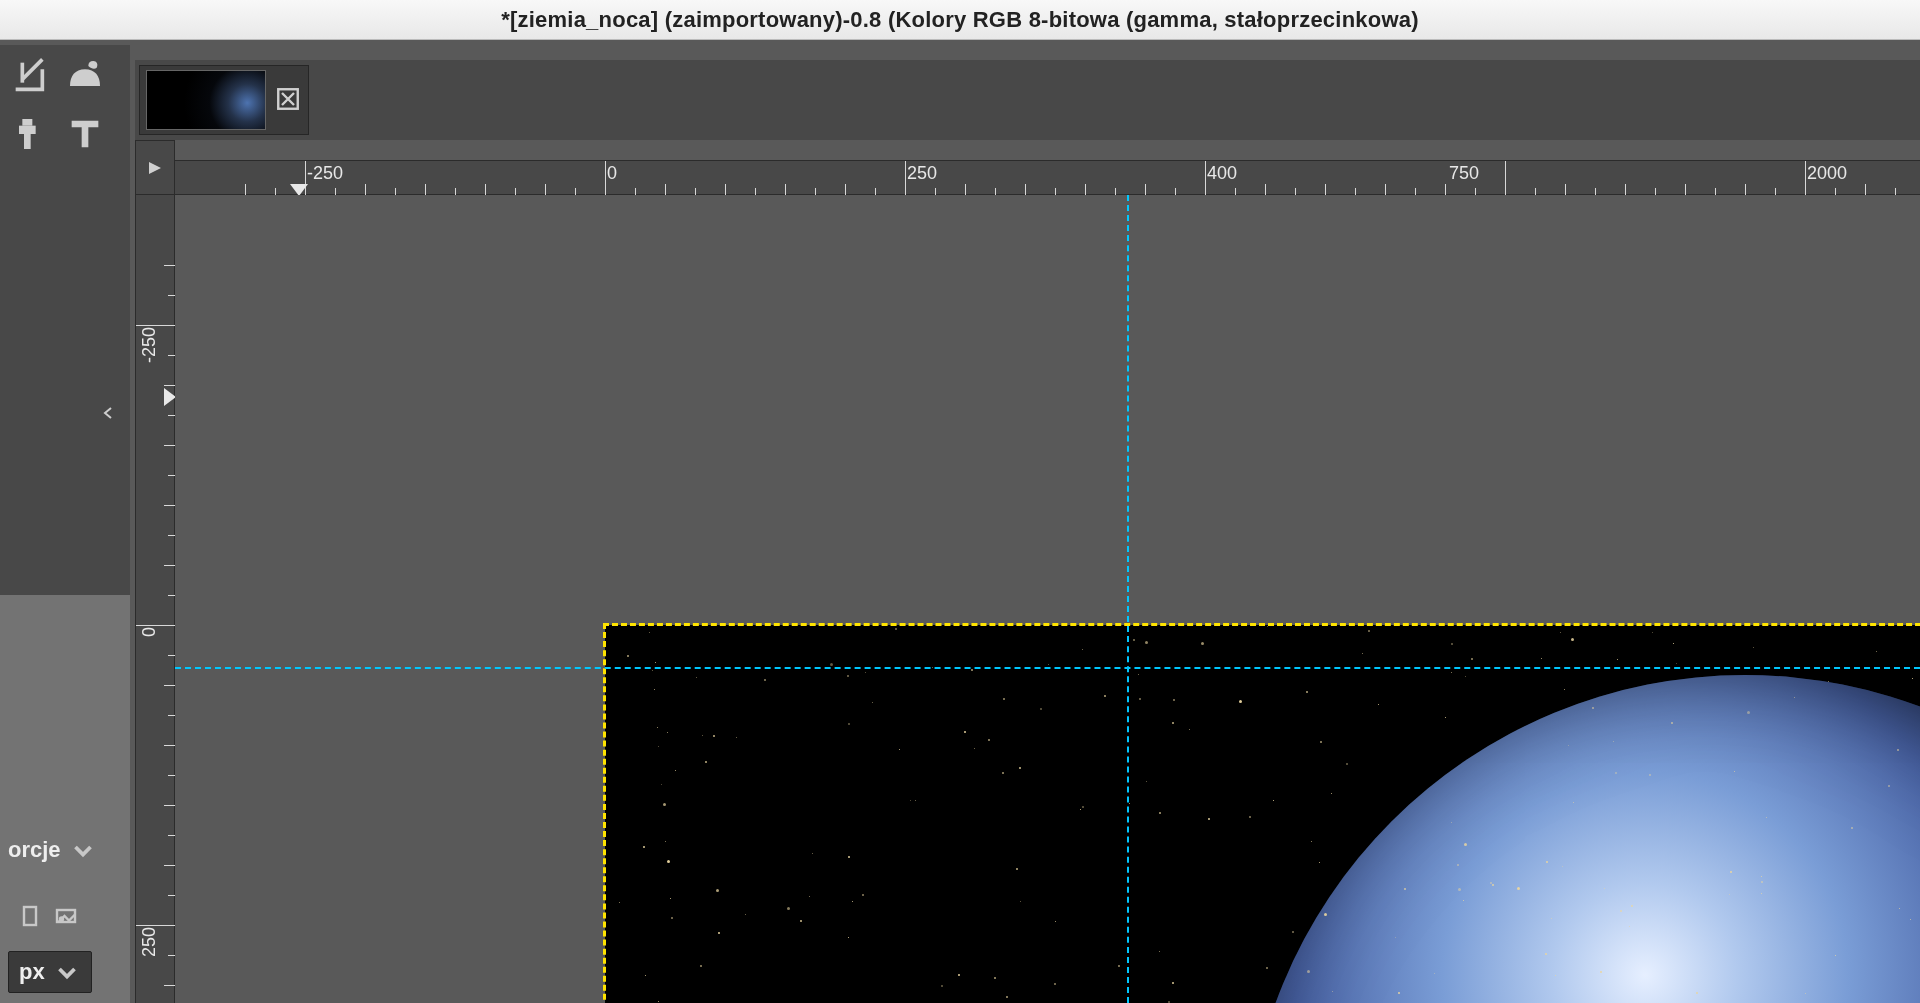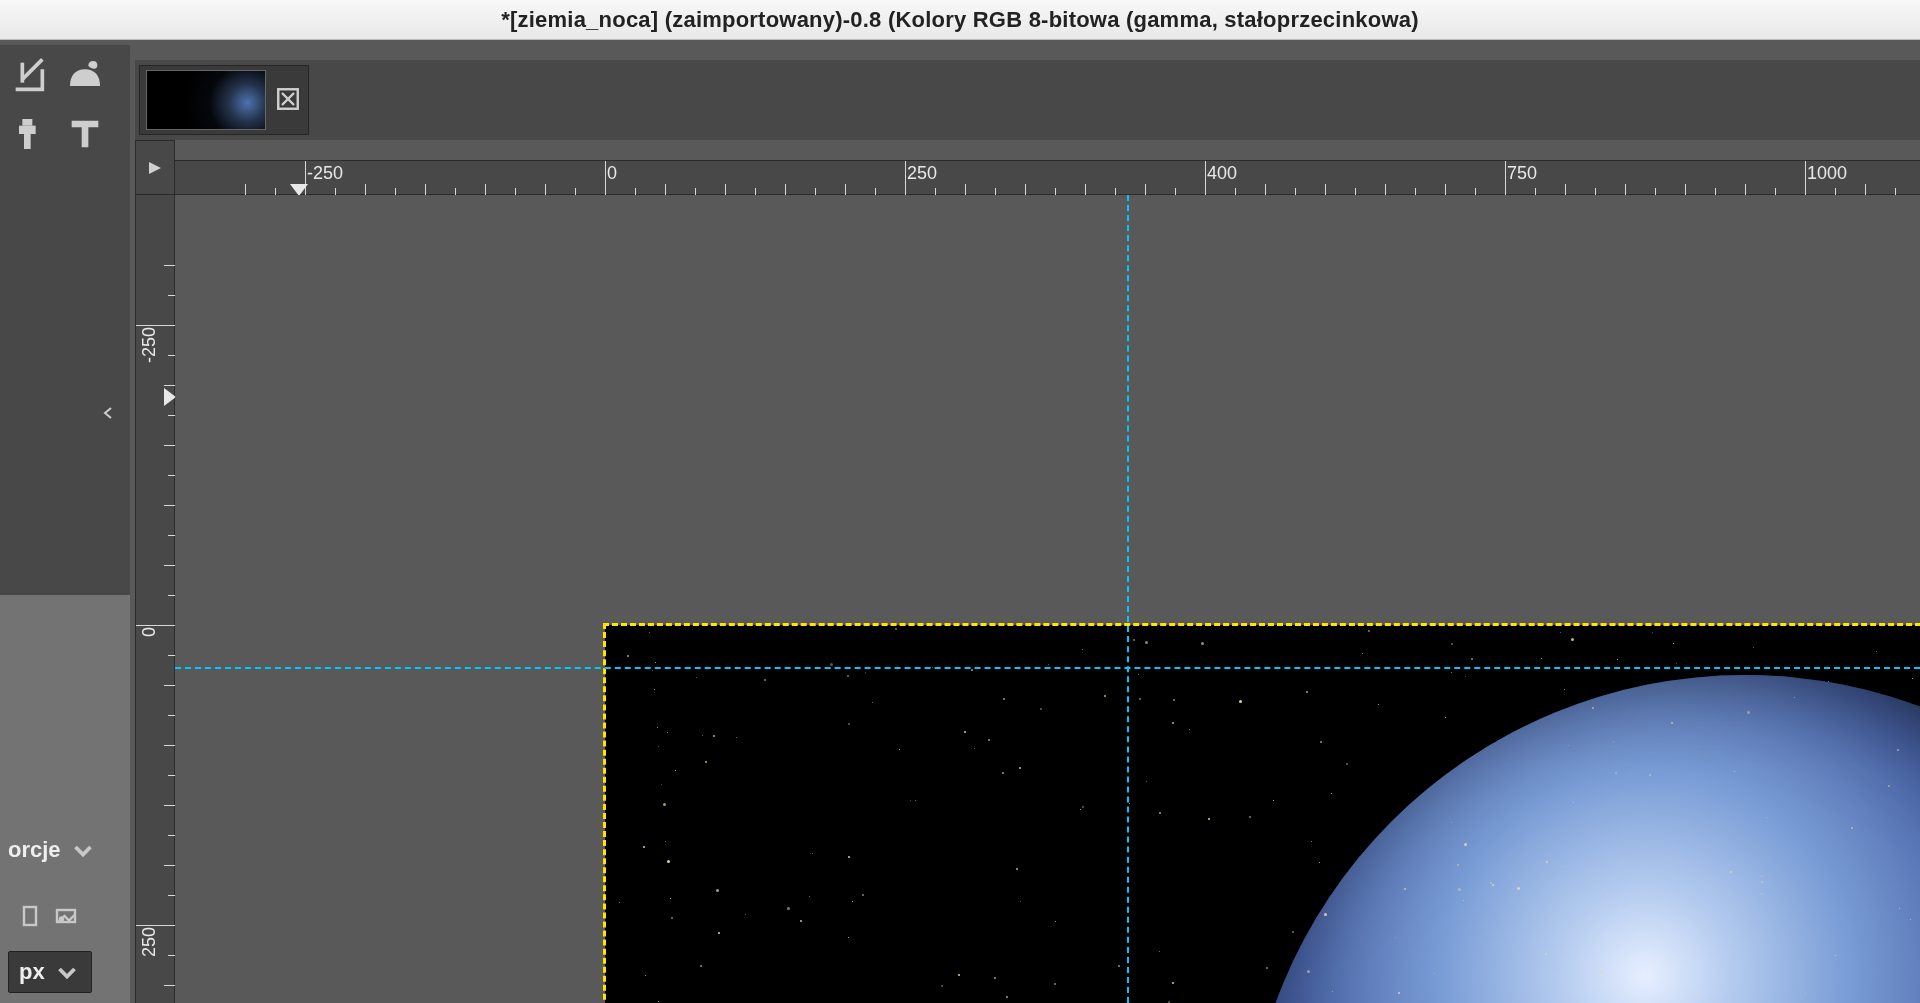--- a/index.html
+++ b/index.html
@@ -364,32 +364,32 @@
       <div class="tick minor" style="left: 1060px;"></div>
       <div class="tick mid" style="left: 1090px;"></div>
       <div class="tick minor" style="left: 1120px;"></div>
       <div class="tick mid" style="left: 1150px;"></div>
       <div class="tick minor" style="left: 1180px;"></div>
       <div class="tick mid" style="left: 1210px;"></div>
       <div class="tick minor" style="left: 1240px;"></div>
       <div class="tick mid" style="left: 1270px;"></div>
       <div class="tick minor" style="left: 1300px;"></div>
       <div class="tick major" style="left: 1330px;"></div>
-      <div class="label" style="left: 1333px;">750</div>
+      <div class="label" style="left: 1275px;">750</div>
       <div class="tick minor" style="left: 1360px;"></div>
       <div class="tick mid" style="left: 1390px;"></div>
       <div class="tick minor" style="left: 1420px;"></div>
       <div class="tick mid" style="left: 1450px;"></div>
       <div class="tick minor" style="left: 1480px;"></div>
       <div class="tick mid" style="left: 1510px;"></div>
       <div class="tick minor" style="left: 1540px;"></div>
       <div class="tick mid" style="left: 1570px;"></div>
       <div class="tick minor" style="left: 1600px;"></div>
       <div class="tick major" style="left: 1630px;"></div>
-      <div class="label" style="left: 1633px;">1000</div>
+      <div class="label" style="left: 1633px;">2000</div>
       <div class="tick minor" style="left: 1660px;"></div>
       <div class="tick mid" style="left: 1690px;"></div>
       <div class="tick minor" style="left: 1720px;"></div>
       <div class="ruler-marker ruler-marker-h" style="left: 124px;"></div>
     </div>
   <div class="ruler-v" id="ruler-v">
       <div class="tick mid" style="top: 70px;"></div>
       <div class="tick minor" style="top: 100px;"></div>
       <div class="tick major" style="top: 130px;"></div>
       <div class="label" style="top: 133px;">-250</div>

